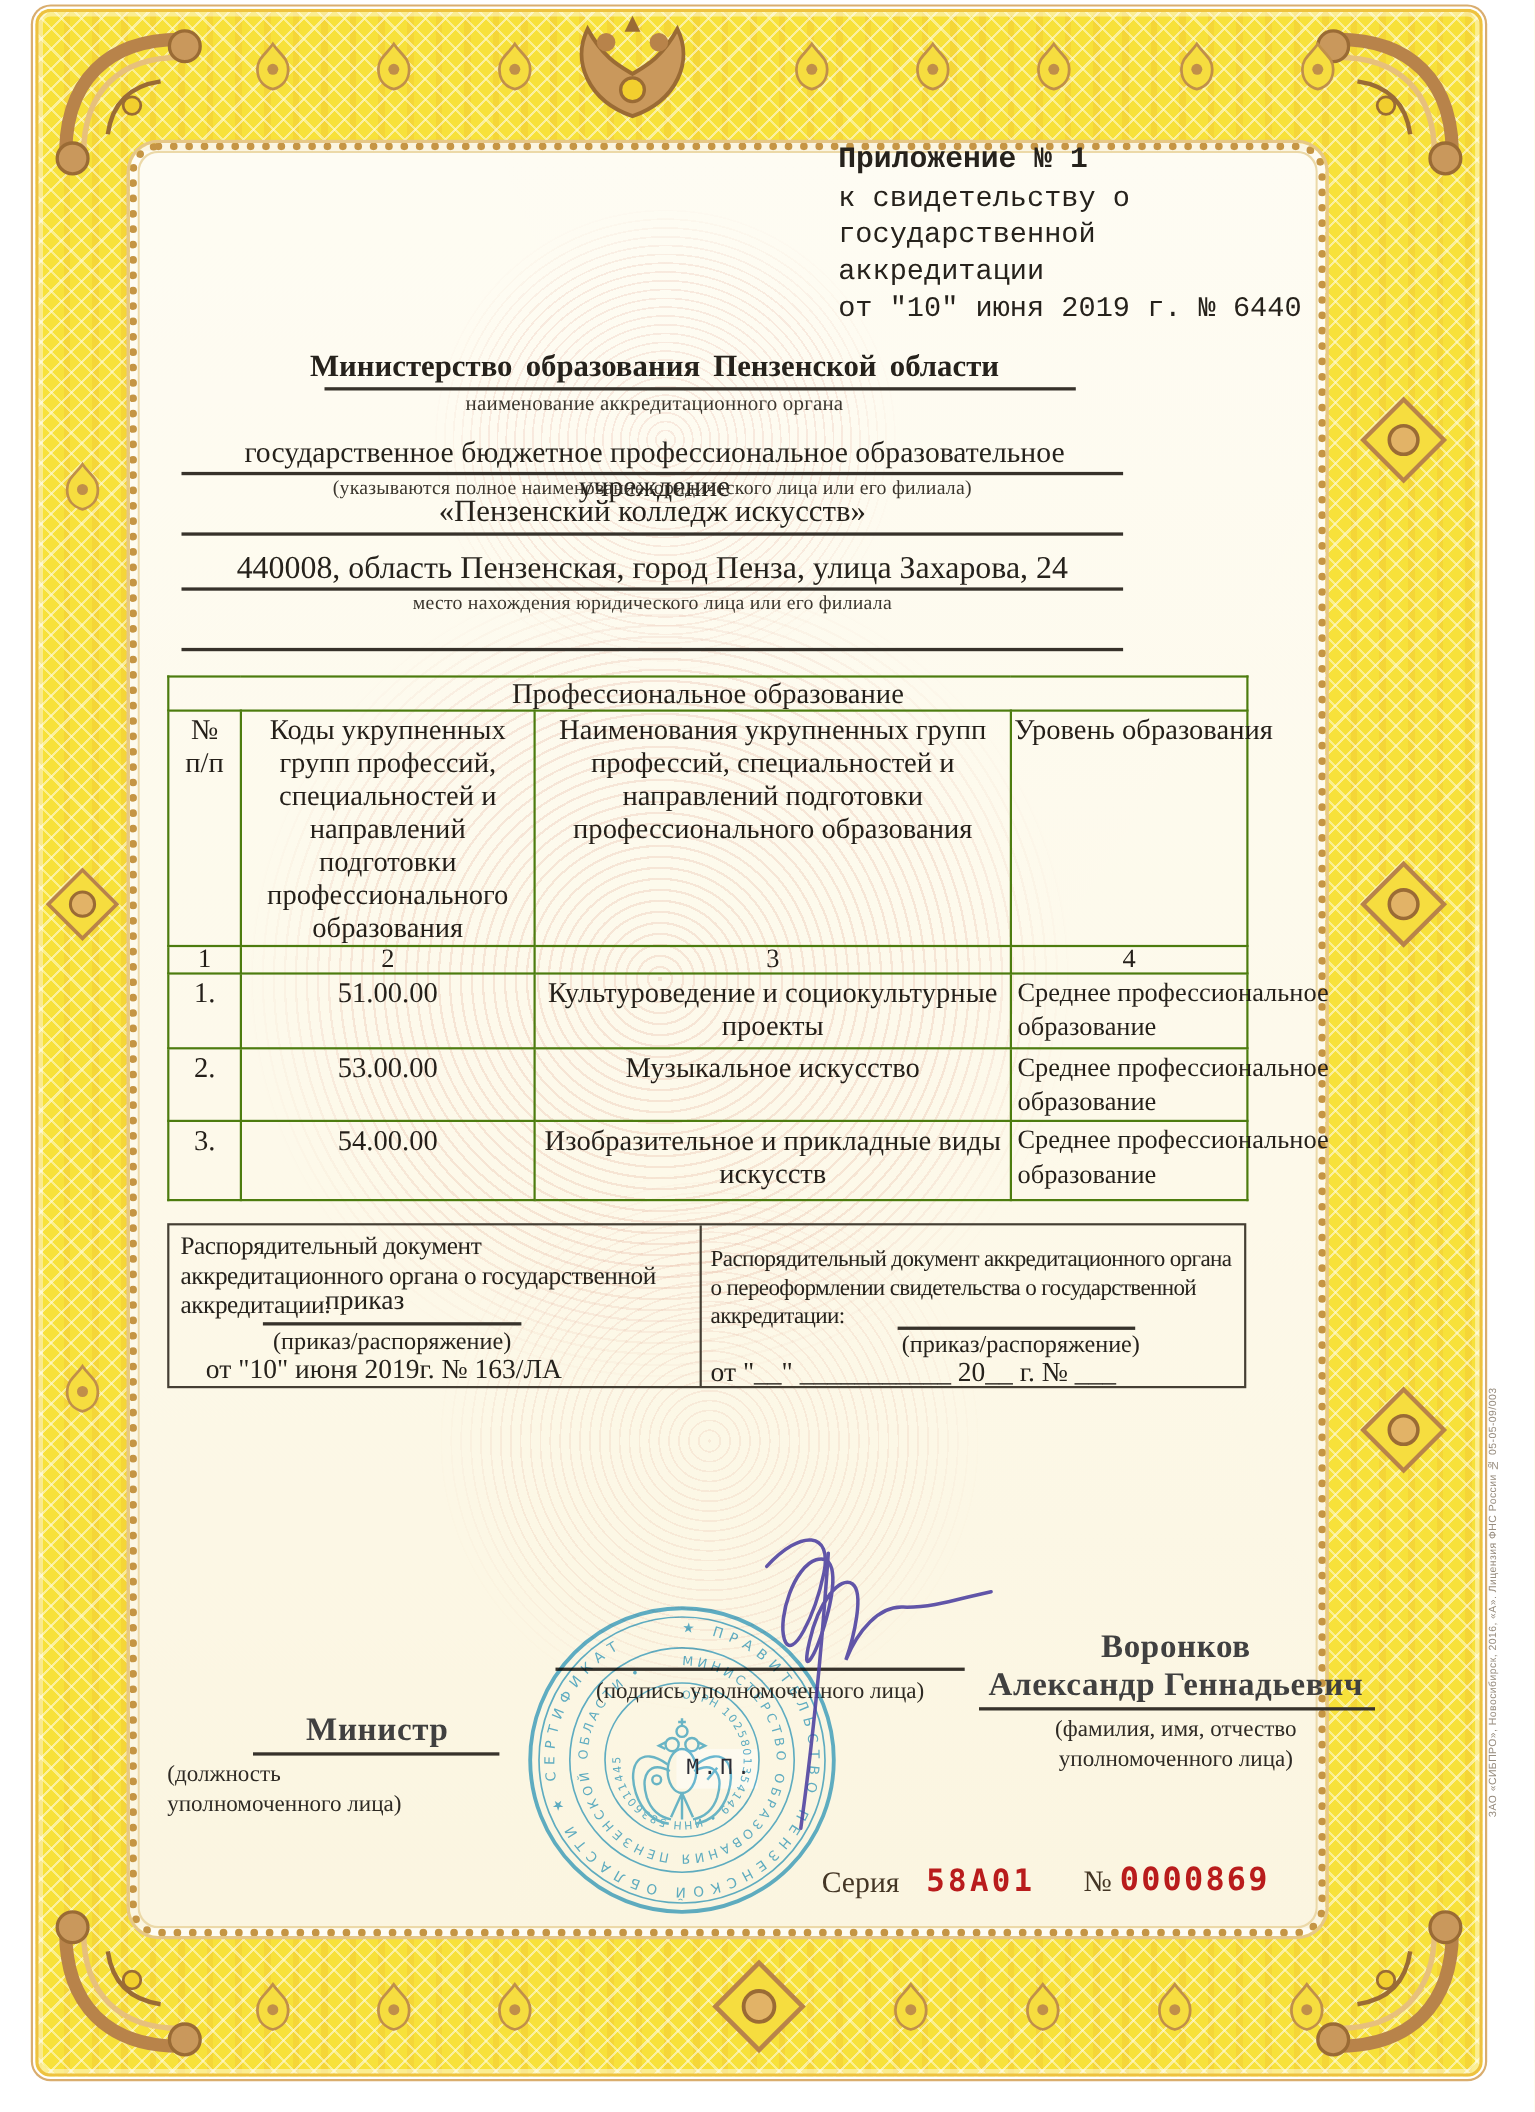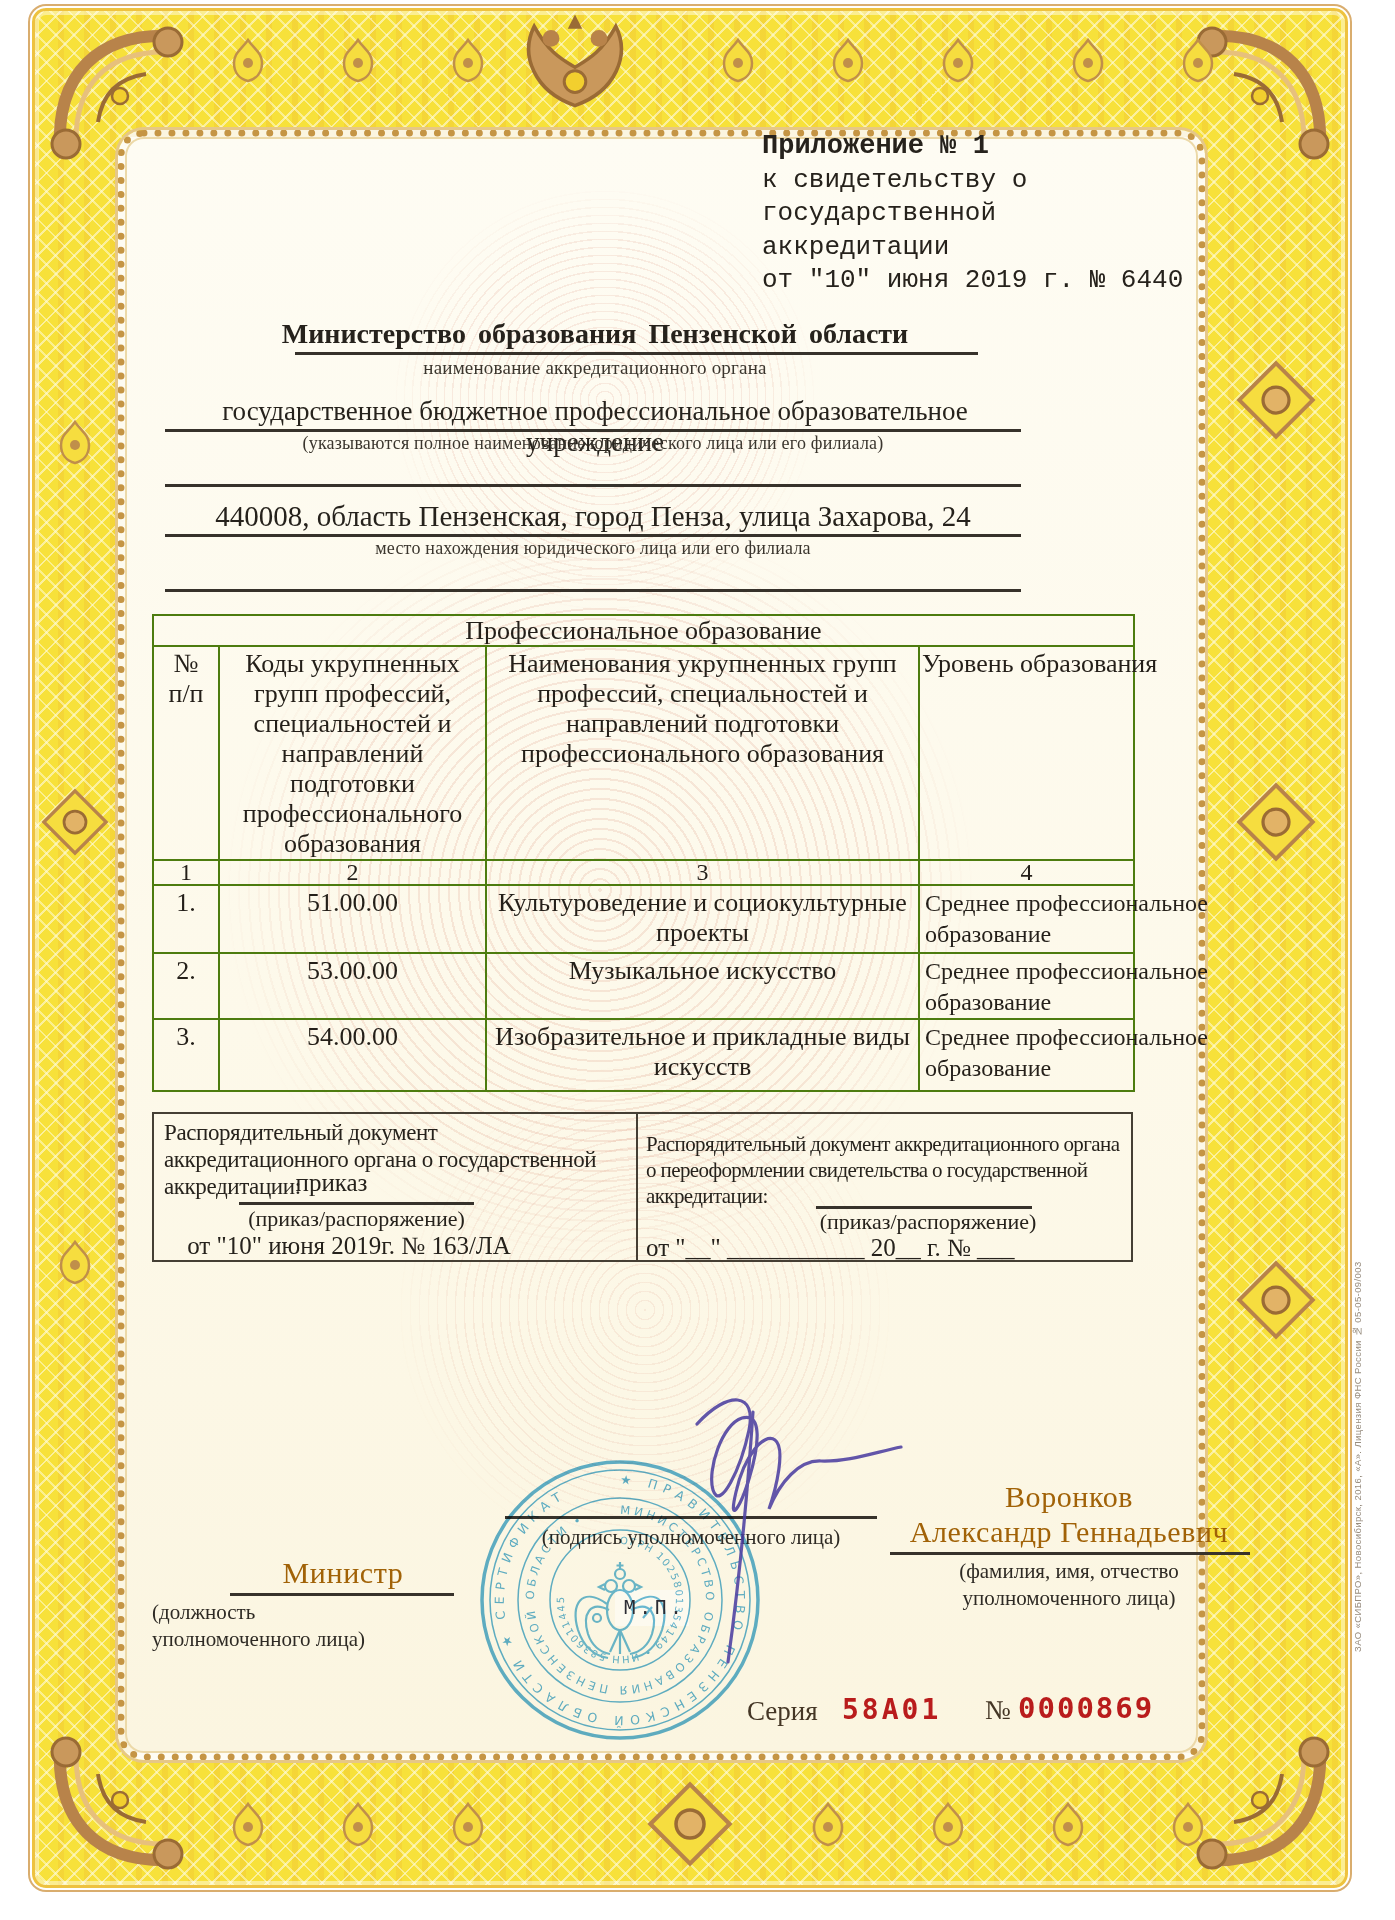--- a/index.html
+++ b/index.html
@@ -62,21 +62,21 @@
   
   .orders{position:absolute;left:152px;top:1112px;width:981px;height:150px;box-sizing:border-box;
           border:2.5px solid #453f34;display:flex;z-index:5;}
   .o-left{width:488px;border-right:2.5px solid #453f34;position:relative;box-sizing:border-box;padding:5px 10px;}
   .o-right{flex:1;position:relative;box-sizing:border-box;padding:5px 8px;}
   .o-title-l{font-size:23px;line-height:27px;letter-spacing:-0.4px;width:462px;}
   .o-title-r{font-size:21px;line-height:26px;letter-spacing:-0.6px;width:478px;margin-top:12px;}
   .rel{position:absolute;}
 
   
-  .bold-sig{font-weight:normal;font-size:30px;letter-spacing:0.6px;color:#a16207;}
+  .bold-sig{font-weight:bold;font-size:30px;letter-spacing:0.6px;color:#404040;}
   .sig-note{font-size:21px;line-height:27px;color:#2e2a24;}
 
   
   .stamp{position:absolute;left:478px;top:1458px;width:284px;height:284px;z-index:6;opacity:0.88;mix-blend-mode:multiply;}
   .mp-box{position:absolute;left:615px;top:1590px;width:74px;height:36px;background:#fdfaef;z-index:6;}
   .mp{position:absolute;left:624px;top:1596px;font-family:"DejaVu Sans Mono",monospace;font-size:19px;
       letter-spacing:4px;color:#2c2c34;z-index:7;}
   .sig-ink{position:absolute;left:0;top:0;z-index:8;pointer-events:none;}
 
   
@@ -193,20 +193,21 @@
     </div>
 
     <div class="t ctr" style="left:165px;top:318px;width:860px;font-size:28px;font-weight:bold;word-spacing:5px;">Министерство  образования Пензенской области</div>
     <div class="uline" style="left:295px;top:352px;width:683px;"></div>
     <div class="t ctr note" style="left:165px;top:357px;width:860px;font-size:19px;">наименование аккредитационного органа</div>
 
     <div class="t ctr" style="left:160px;top:396px;width:870px;font-size:27px;">государственное бюджетное профессиональное  образовательное учреждение</div>
     <div class="uline" style="left:165px;top:429px;width:856px;"></div>
     <div class="t ctr note" style="left:165px;top:433px;width:856px;">(указываются полное наименование юридического лица или его филиала)</div>
 
+    <div class="t ctr" style="left:165px;top:450px;width:856px;font-size:28px;">«Пензенский колледж искусств»</div>
     <div class="uline" style="left:165px;top:484px;width:856px;"></div>
 
     <div class="t ctr" style="left:165px;top:500px;width:856px;font-size:29px;">440008, область Пензенская, город Пенза, улица Захарова, 24</div>
     <div class="uline" style="left:165px;top:534px;width:856px;"></div>
     <div class="t ctr note" style="left:165px;top:538px;width:856px;">место нахождения юридического лица или его филиала</div>
 
     <div class="uline" style="left:165px;top:589px;width:856px;"></div>
 
     <table class="acc-table">
       <colgroup>

